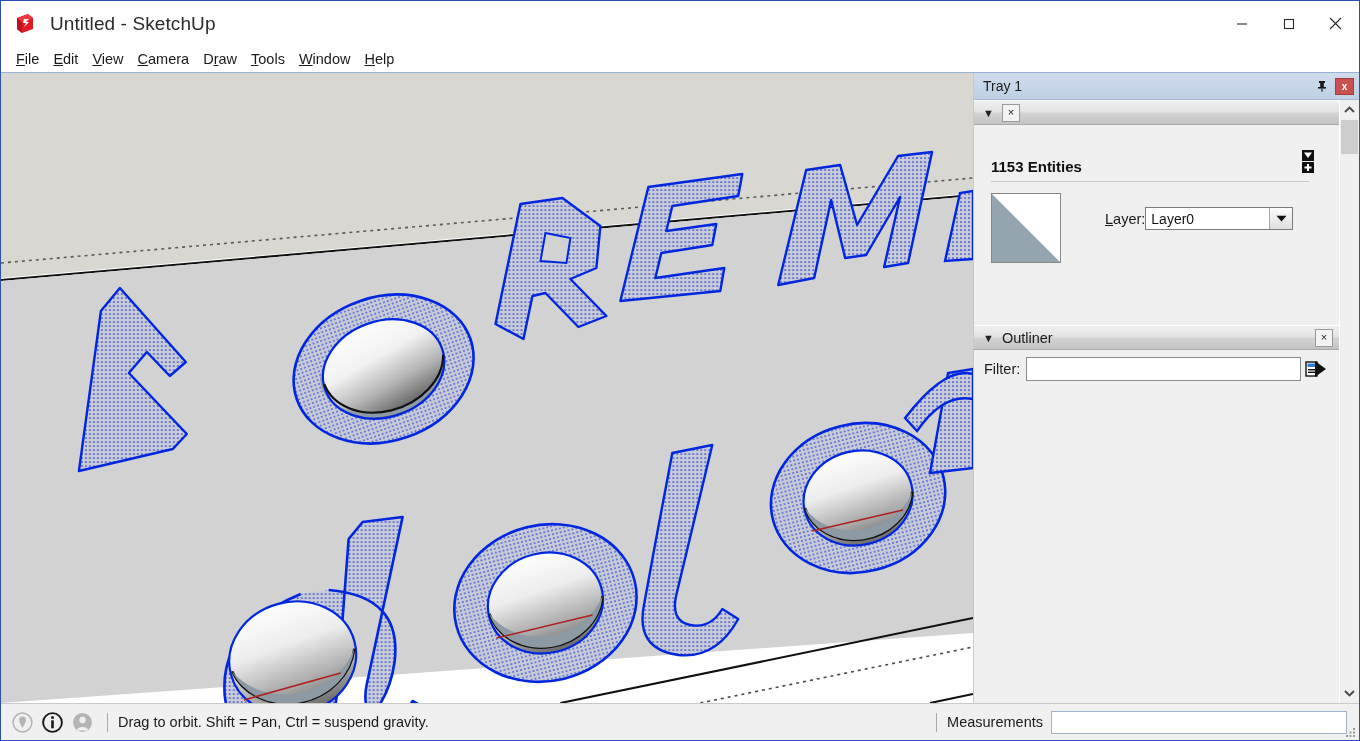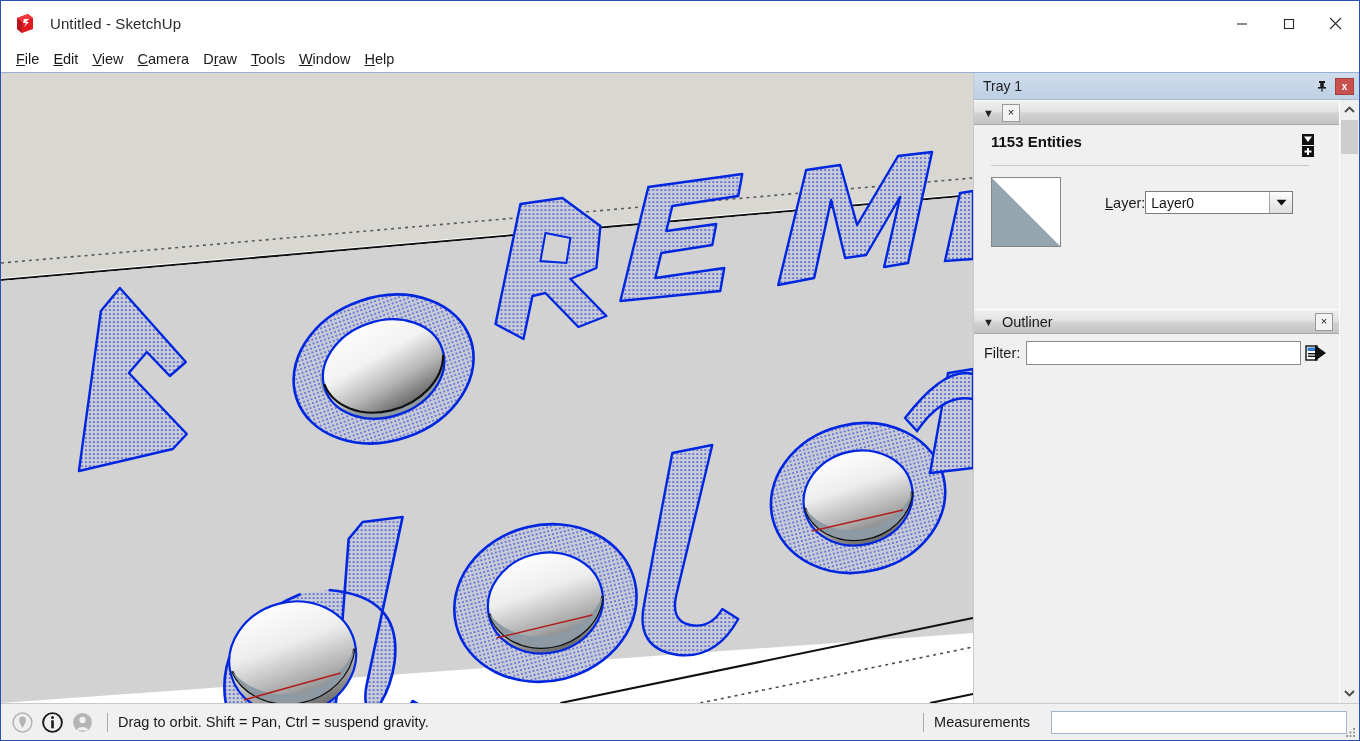--- a/index.html
+++ b/index.html
@@ -20,21 +20,21 @@
   
   .titlebar {
     height: 45px; flex: 0 0 45px;
     background: #ffffff;
     display: flex; align-items: center;
     position: relative;
   }
   .app-logo { width: 26px; height: 26px; margin-left: 11px; position: relative; flex: 0 0 26px; }
   .app-title {
     margin-left: 12px;
-    font-size: 15px; color: #2b2b2b;
+    font-size: 19px; color: #2b2b2b;
     letter-spacing: .1px;
   }
   .wincontrols { position: absolute; right: 0; top: 0; height: 45px; display: flex; }
   .wc {
     width: 47px; height: 45px;
     display: flex; align-items: center; justify-content: center;
     cursor: default;
   }
   .wc svg { display: block; }
 
@@ -112,22 +112,22 @@
   .panel-x {
     width: 18px; height: 18px; margin-right: 6px;
     border: 1px solid #9a9a9a; background: #f3f3f3;
     display: flex; align-items: center; justify-content: center;
     font-size: 11px; color: #222; line-height: 1; cursor: default;
   }
 
   
   .entity-body { background: #f0f0f0; padding: 0 0 0 0; }
   .entity-countrow {
-    display: flex; align-items: flex-start;
-    padding: 8px 10px 0 17px;
+    display: flex; align-items: flex-end;
+    padding: 24px 10px 0 17px;
   }
   .entity-count { font-size: 15px; font-weight: bold; color: #101010; flex: 1 1 auto; }
   .entity-expand {
     width: 18px; height: 26px; margin-right: 12px;
     display: flex; flex-direction: column; align-items: center; justify-content: center;
     cursor: default;
   }
   .entity-rule { height: 1px; background: #c9c9c9; margin: 6px 30px 0 17px; }
   .entity-main { display: flex; align-items: flex-start; padding: 11px 0 0 17px; }
   .mat-swatch {
@@ -222,21 +222,21 @@
     background: #f0f0f0;
     border-top: 1px solid #cacaca;
     display: flex; align-items: center;
     position: relative;
   }
   .sb-icon { width: 30px; height: 30px; display: flex; align-items: center; justify-content: center; cursor: default; }
   .sb-icon:first-child { margin-left: 6px; }
   .sb-divider { width: 1px; height: 19px; background: #a8a8a8; margin: 0 10px 0 10px; }
   .status-text { font-size: 14.5px; color: #1a1a1a; }
   .meas-group { position: absolute; right: 12px; display: flex; align-items: center; }
-  .meas-label { font-size: 14.5px; color: #1a1a1a; margin-right: 21px; }
+  .meas-label { font-size: 14.5px; color: #1a1a1a; margin-right: 8px; }
   .meas-input {
     width: 296px; height: 23px;
     border: 1px solid #9fb4cd; background: #ffffff;
     font-family: "Liberation Sans", sans-serif; font-size: 13px;
     padding: 0 4px; color: #111; text-align: right;
   }
   .resize-grip { position: absolute; right: 2px; bottom: 1px; width: 12px; height: 12px; }
 </style>
 </head>
 <body>

